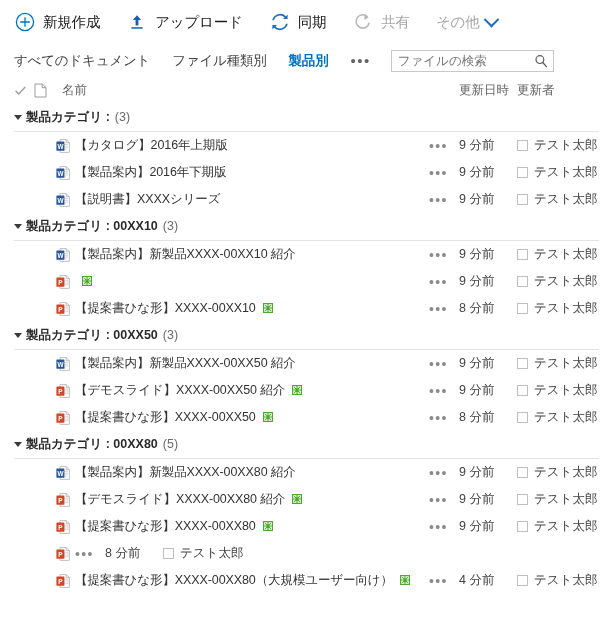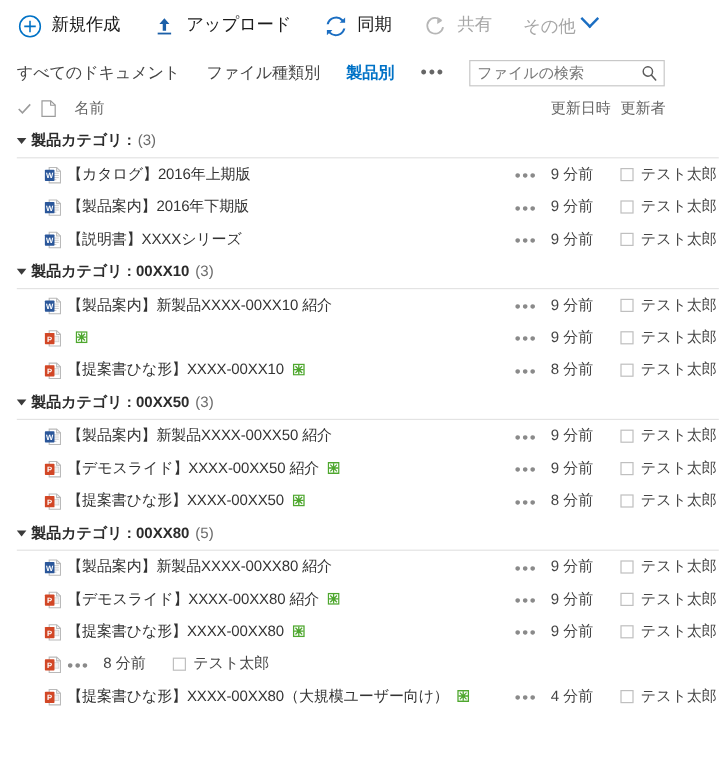--- a/index.html
+++ b/index.html
@@ -19,20 +19,21 @@
   
   .commandbar {
     display: flex;
     align-items: center;
     height: 44px;
     padding: 0 0 0 14px;
     box-sizing: border-box;
   }
   .cmd {
     display: flex;
+    align-items: center;
     margin-right: 26px;
     cursor: pointer;
     white-space: nowrap;
   }
   .cmd .cmd-label {
     font-size: 14.5px;
     color: #1b1b1b;
     letter-spacing: -0.2px;
   }
   .cmd.disabled .cmd-label { color: #a6a6a6; }
@@ -197,21 +198,21 @@
     height: 1px;
     background: #e3e3e3;
     margin: 1px 8px 0 14px;
   }
 
   
   .row {
     display: flex;
     align-items: center;
     height: 27px;
-    padding-left: 4px;
+    padding-left: 23px;
     box-sizing: border-box;
     font-size: 12.5px;
     color: #333333;
   }
   .cell-check { width: 20px; flex: 0 0 auto; }
   .cell-icon {
     width: 32px;
     flex: 0 0 auto;
     padding-left: 12px;
     box-sizing: border-box;

